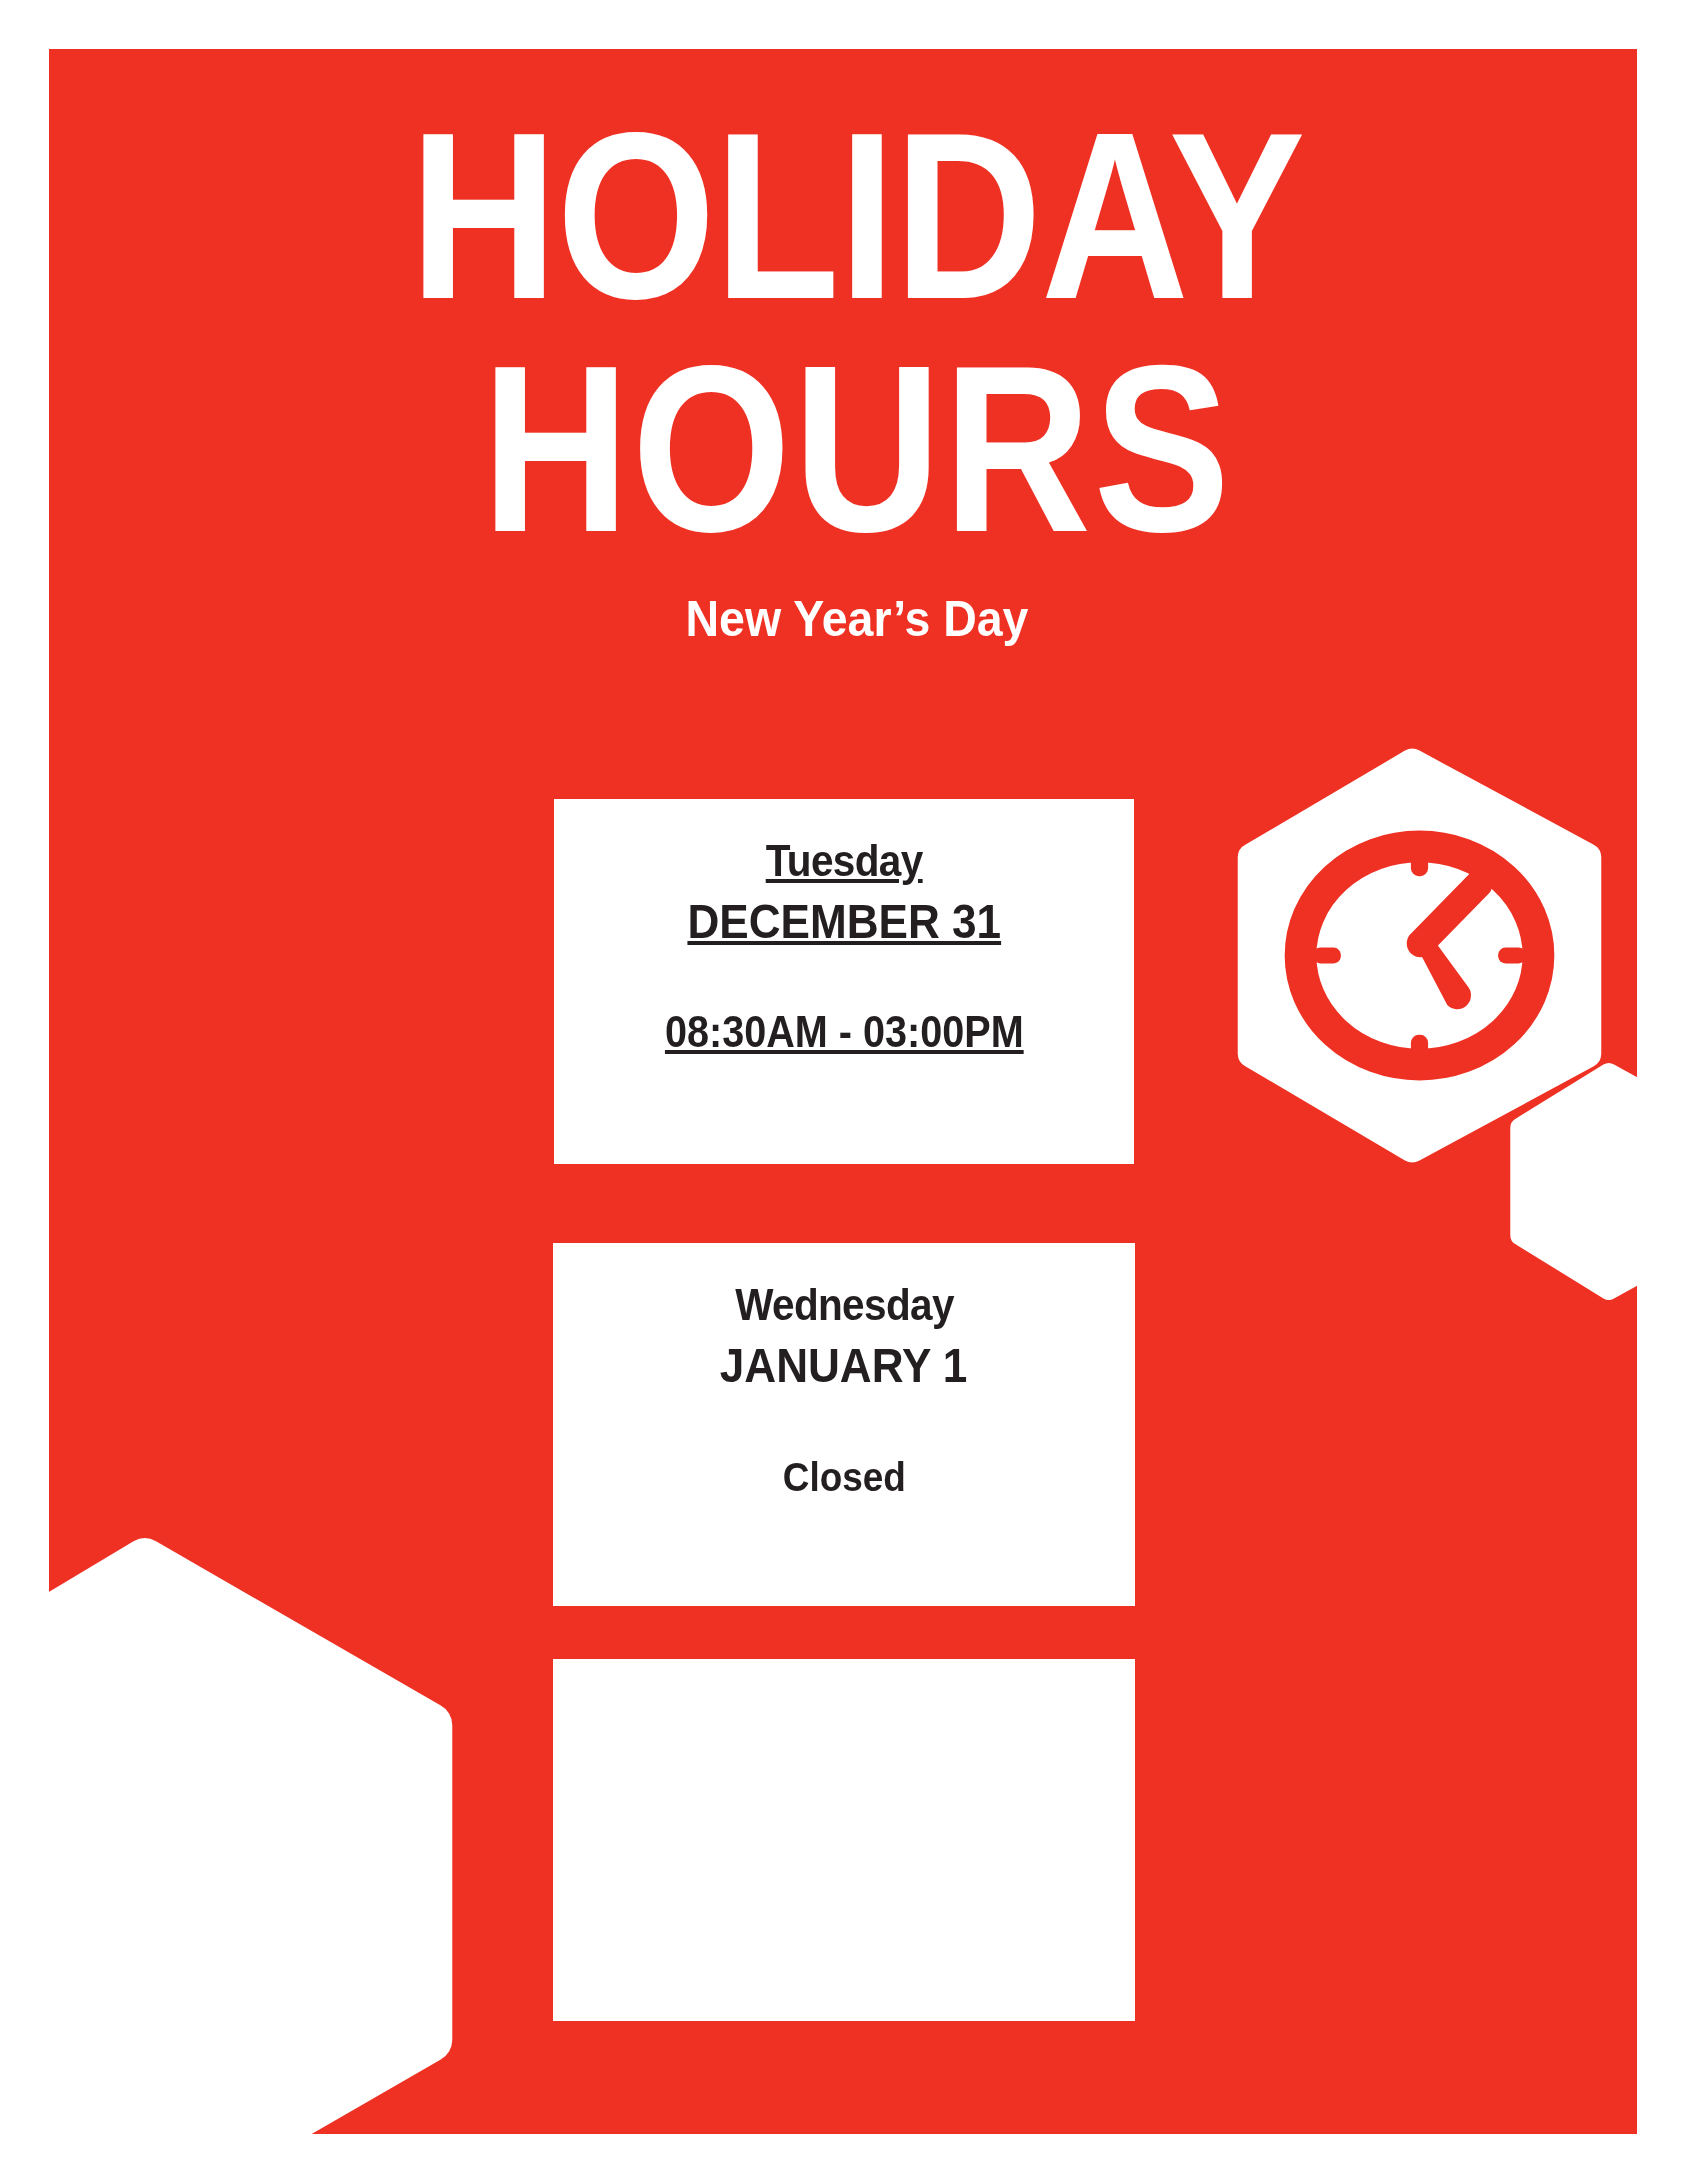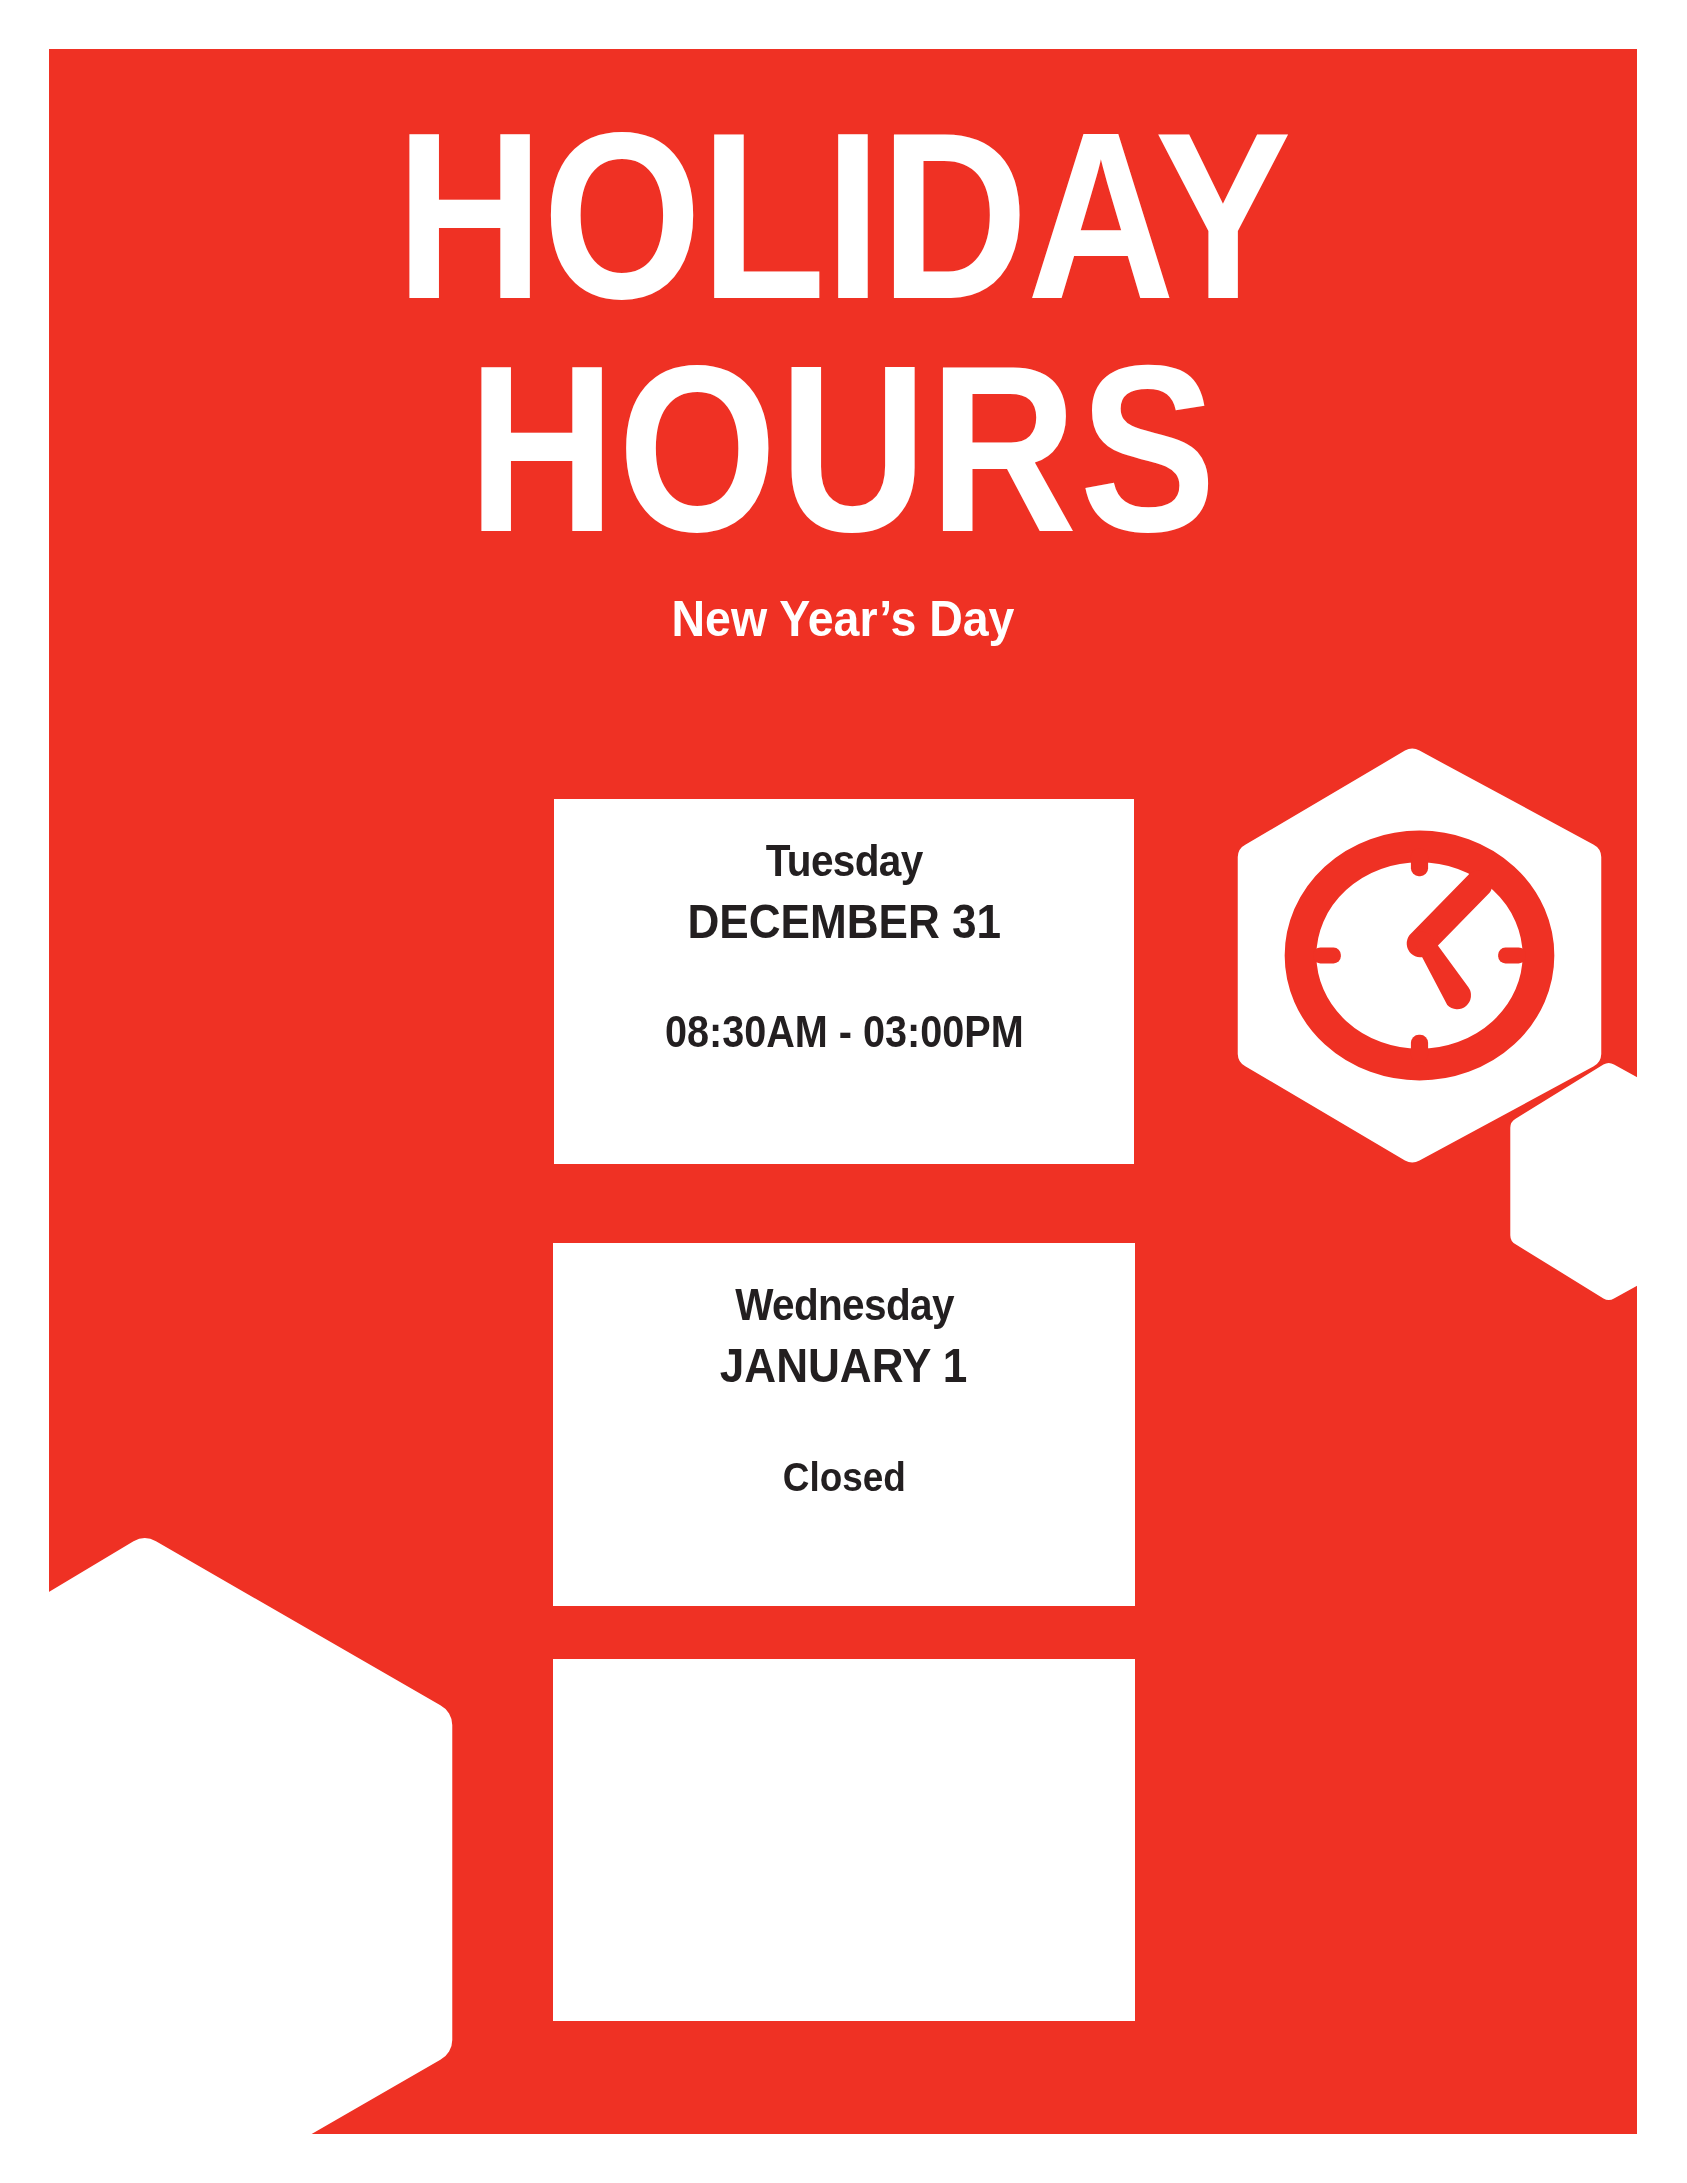--- a/index.html
+++ b/index.html
@@ -59,20 +59,21 @@
   }
   .hex-bottom-left svg { display: block; width: 100%; height: 100%; }
 
   
   .heading {
     position: absolute;
     left: 49px;
     top: 99px;
     width: 1588px;
     text-align: center;
+    padding-left: 14px;
   }
   .title-line {
     display: block;
     color: #ffffff;
     font-family: "Liberation Sans Narrow", "Liberation Sans", sans-serif;
     font-weight: 700;
     font-size: 238px;
     line-height: 0.98;
     letter-spacing: -1.3px;
     transform: scaleX(0.86);
@@ -101,21 +102,21 @@
   .card {
     position: absolute;
     background: #ffffff;
     box-sizing: border-box;
     display: flex;
     flex-direction: column;
     align-items: center;
     color: #231f20;
   }
 
-  .card-1 { left: 554px; top: 799px; width: 580px; height: 365px; padding-top: 38px; }
+  .card-1 { left: 554px; top: 799px; width: 580px; height: 365px; padding-top: 38px; text-decoration: underline; }
   .card-2 { left: 553px; top: 1231px; width: 582px; height: 363px; padding-top: 38px; margin-top: 12px; }
   .card-3 { left: 553px; top: 1659px; width: 582px; height: 362px; }
 
   .card-day {
     font-family: "Liberation Sans", sans-serif;
     font-weight: 700;
     font-size: 45px;
     line-height: 1.05;
     letter-spacing: -0.7px;
     transform: scaleX(0.9);

